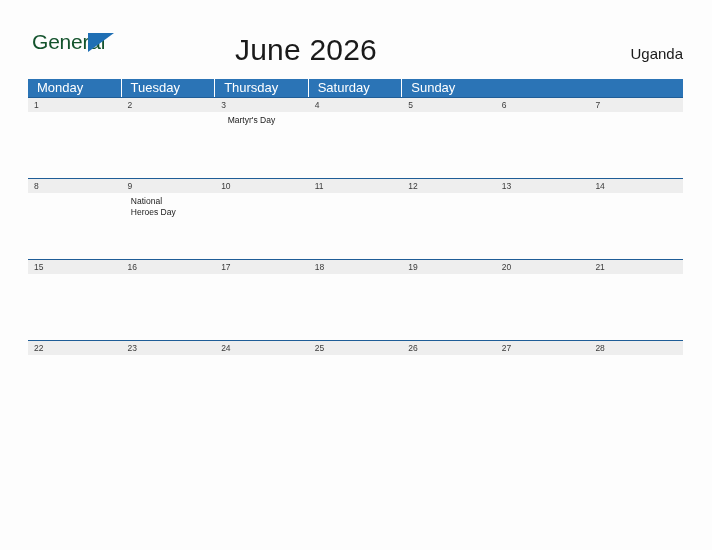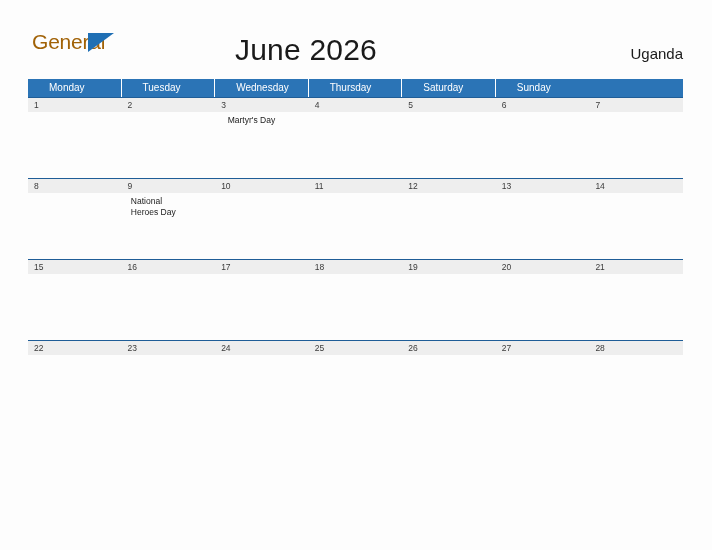--- a/index.html
+++ b/index.html
@@ -32,21 +32,21 @@
     top: 30px;
     width: 120px;
     height: 42px;
   }
   .logo-general {
     position: absolute;
     left: 0;
     top: 0;
     font-size: 21px;
     line-height: 24px;
-    color: #a16207;
+    color: #14532d;
     letter-spacing: -0.2px;
     white-space: nowrap;
   }
   .logo-tri {
     position: absolute;
     left: 56px;
     top: 3px;
     width: 0;
     height: 0;
     border-left: 26px solid #1f6fb4;
@@ -100,23 +100,23 @@
   .weekday-row {
     display: flex;
     width: 655px;
     height: 18px;
     background: #2b74b6;
   }
   .weekday-cell {
     width: 93.571px;
     height: 20px;
     box-sizing: border-box;
-    padding-left: 21px;
+    padding-left: 9px;
     color: #ffffff;
-    font-size: 10px;
+    font-size: 13px;
     line-height: 18px;
     border-right: 1px solid #ffffff;
     overflow: hidden;
     white-space: nowrap;
   }
   .weekday-cell:last-child {
     border-right: none;
   }
 
   .week-row {
@@ -178,21 +178,20 @@
 
   <div class="cal-country">Uganda</div>
 
 </div>
 
 <div class="cal-wrap">
 
   <div class="weekday-row">
     <div class="weekday-cell">Monday</div>
     <div class="weekday-cell">Tuesday</div>
-    <div class="weekday-cell">Wednesday</div>
     <div class="weekday-cell">Thursday</div>
     <div class="weekday-cell">Saturday</div>
     <div class="weekday-cell">Sunday</div>
   </div>
 
   <div class="week-row">
     <div class="week-band">
       <div class="band-cell">1</div>
       <div class="band-cell">2</div>
       <div class="band-cell">3</div>

